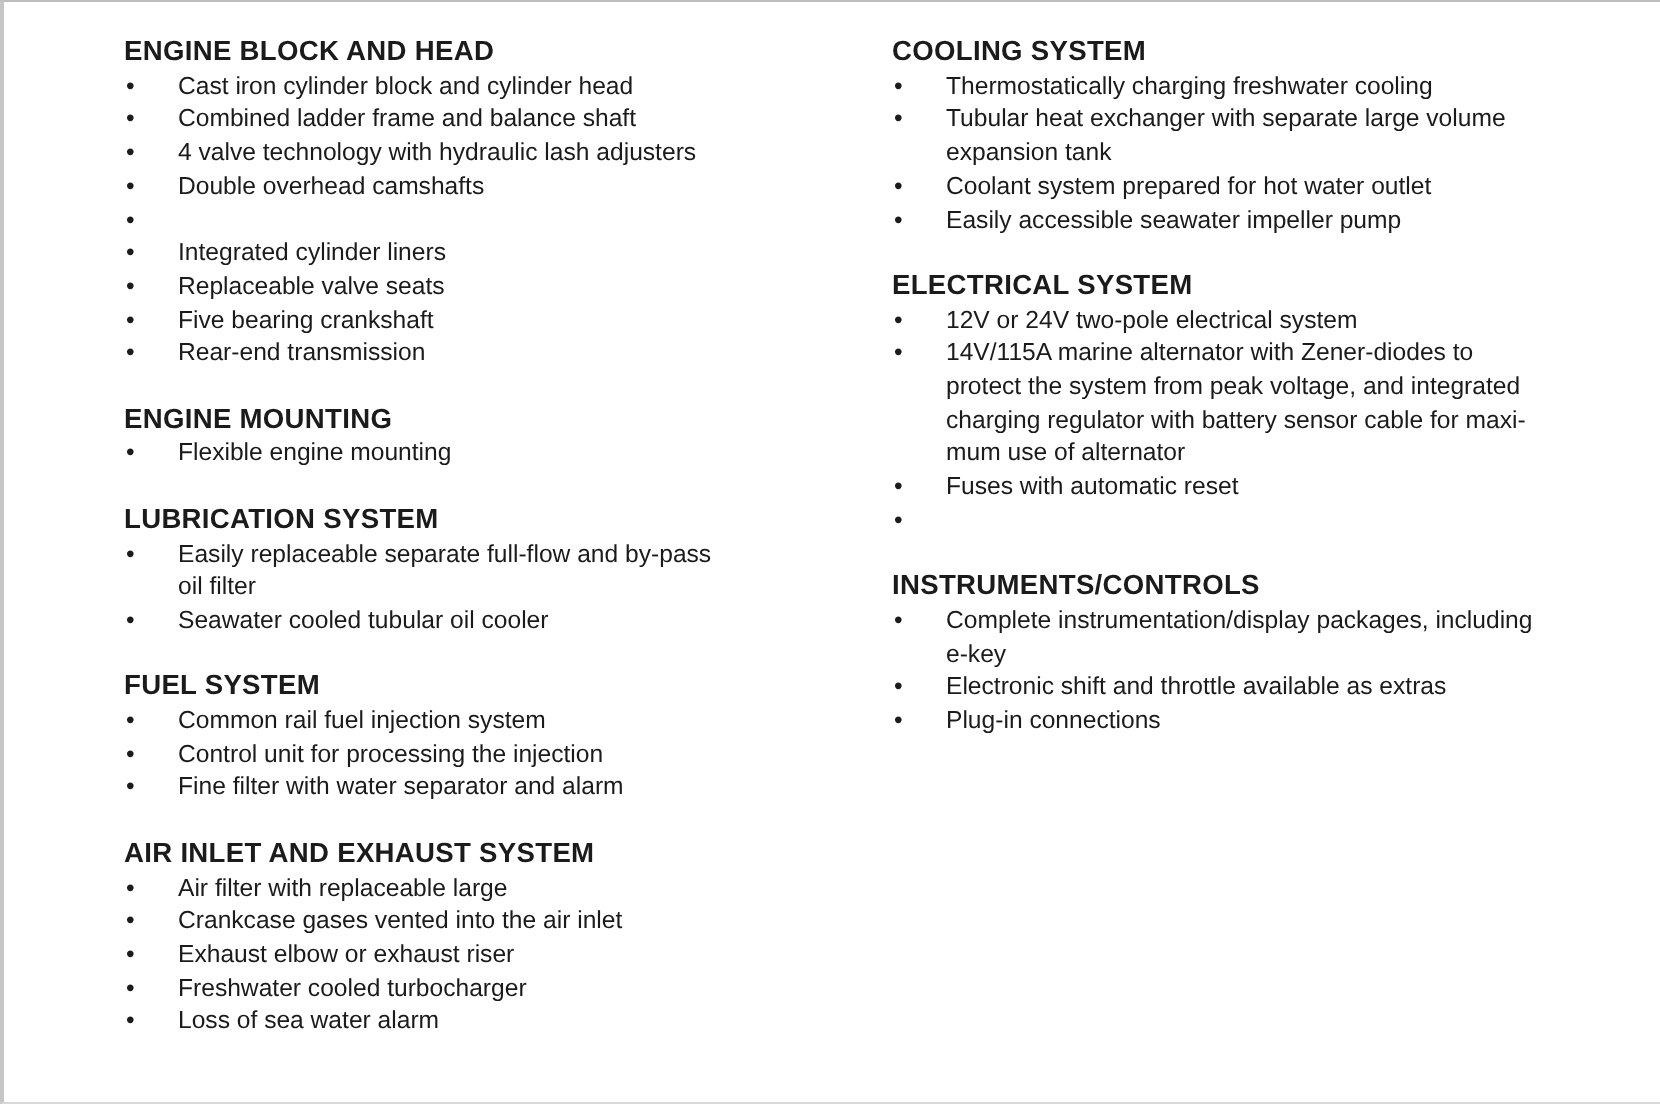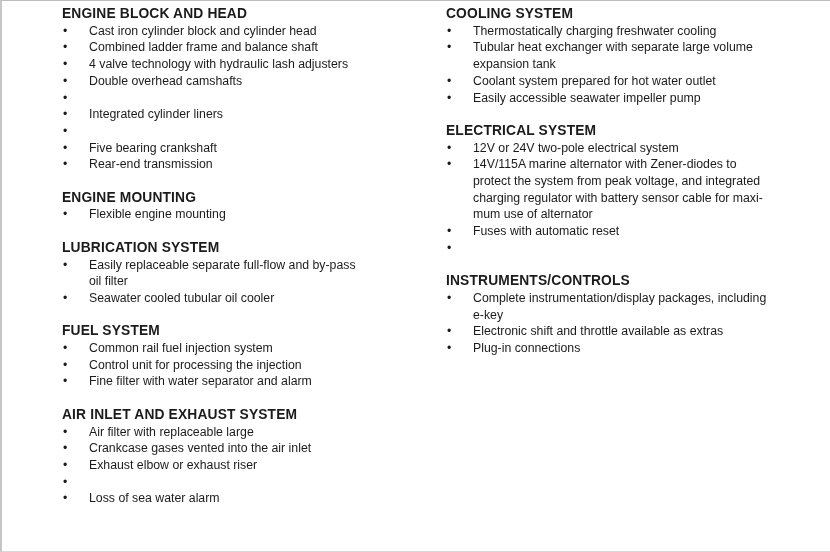--- a/index.html
+++ b/index.html
@@ -11,21 +11,21 @@
     border-left: 2px solid #c6c6c6;
     border-top: 1px solid #bdbdbd;
     border-bottom: 1px solid #d9d9d9;
     overflow: hidden;
     font-family: "Liberation Sans", sans-serif;
     color: #1b1b1b;
     -webkit-font-smoothing: antialiased;
   }
   .content {
     display: flex;
-    padding: 5px 0 0 60px;
+    padding: 17px 0 0 60px;
   }
   .col { flex: none; }
   .col-0 { width: 384px; }
   .col-1 { width: 370px; }
   .section-title {
     font-size: 13.8px;
     font-weight: bold;
     line-height: 16.7px;
     margin: 16.7px 0 0 0;
     letter-spacing: 0.15px;
@@ -73,20 +73,21 @@
       </div>
       <div class="item">
         <span class="bullet">•</span>
       </div>
       <div class="item">
         <span class="bullet">•</span>
         <span class="item-text">Integrated cylinder liners</span>
       </div>
       <div class="item">
         <span class="bullet">•</span>
+        <span class="item-text">Replaceable valve seats</span>
       </div>
       <div class="item">
         <span class="bullet">•</span>
         <span class="item-text">Five bearing crankshaft</span>
       </div>
       <div class="item">
         <span class="bullet">•</span>
         <span class="item-text">Rear-end transmission</span>
       </div>
     </div>
@@ -137,20 +138,21 @@
       <div class="item">
         <span class="bullet">•</span>
         <span class="item-text">Crankcase gases vented into the air inlet</span>
       </div>
       <div class="item">
         <span class="bullet">•</span>
         <span class="item-text">Exhaust elbow or exhaust riser</span>
       </div>
       <div class="item">
         <span class="bullet">•</span>
+        <span class="item-text">Freshwater cooled turbocharger</span>
       </div>
       <div class="item">
         <span class="bullet">•</span>
         <span class="item-text">Loss of sea water alarm</span>
       </div>
     </div>
 
   </div>
 
   <div class="col col-1">

